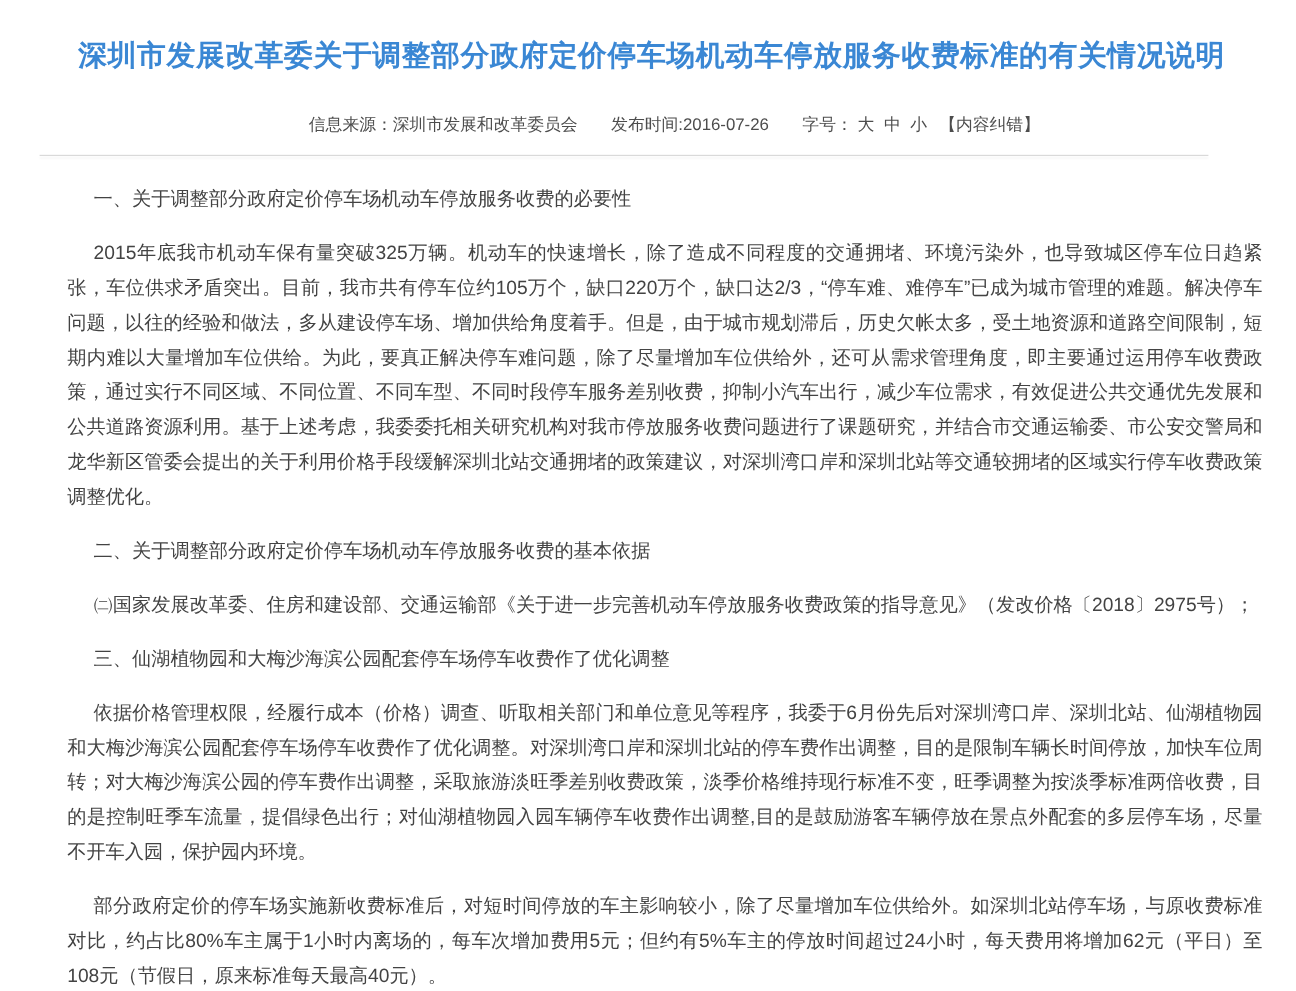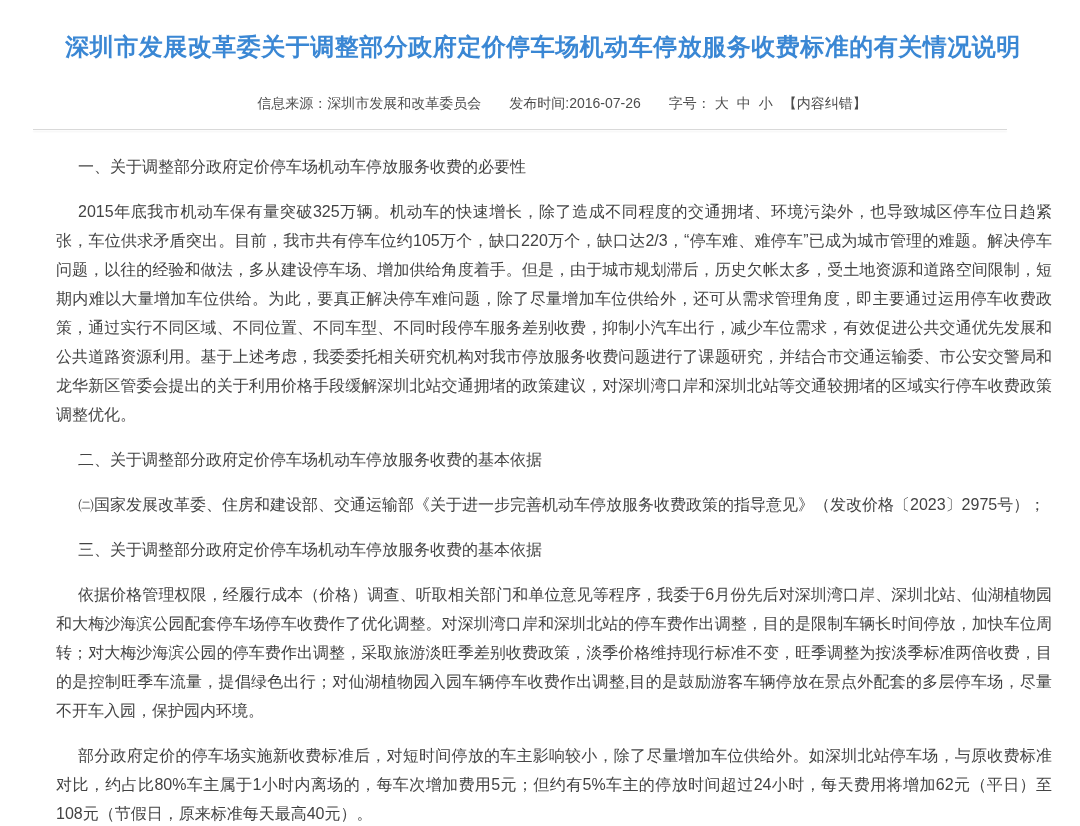--- a/index.html
+++ b/index.html
@@ -85,22 +85,22 @@
     <span class="group"><span>发布时间:</span><span>2016-07-26</span></span>
     <span class="group"><span>字号：</span><span class="fs-link">大</span><span class="fs-link">中</span><span class="fs-link">小</span><span class="correction">【内容纠错】</span></span>
   </div>
 
   <div class="divider"></div>
 
   <div class="article">
     <p>一、关于调整部分政府定价停车场机动车停放服务收费的必要性</p>
     <p>2015年底我市机动车保有量突破325万辆。机动车的快速增长，除了造成不同程度的交通拥堵、环境污染外，也导致城区停车位日趋紧张，车位供求矛盾突出。目前，我市共有停车位约105万个，缺口220万个，缺口达2/3，“停车难、难停车”已成为城市管理的难题。解决停车问题，以往的经验和做法，多从建设停车场、增加供给角度着手。但是，由于城市规划滞后，历史欠帐太多，受土地资源和道路空间限制，短期内难以大量增加车位供给。为此，要真正解决停车难问题，除了尽量增加车位供给外，还可从需求管理角度，即主要通过运用停车收费政策，通过实行不同区域、不同位置、不同车型、不同时段停车服务差别收费，抑制小汽车出行，减少车位需求，有效促进公共交通优先发展和公共道路资源利用。基于上述考虑，我委委托相关研究机构对我市停放服务收费问题进行了课题研究，并结合市交通运输委、市公安交警局和龙华新区管委会提出的关于利用价格手段缓解深圳北站交通拥堵的政策建议，对深圳湾口岸和深圳北站等交通较拥堵的区域实行停车收费政策调整优化。</p>
     <p>二、关于调整部分政府定价停车场机动车停放服务收费的基本依据</p>
-    <p>㈡国家发展改革委、住房和建设部、交通运输部《关于进一步完善机动车停放服务收费政策的指导意见》（发改价格〔2023〕2975号）；</p>
-    <p>三、关于调整部分政府定价停车场机动车停放服务收费的基本依据</p>
+    <p>㈡国家发展改革委、住房和建设部、交通运输部《关于进一步完善机动车停放服务收费政策的指导意见》（发改价格〔2018〕2975号）；</p>
+    <p>三、仙湖植物园和大梅沙海滨公园配套停车场停车收费作了优化调整</p>
     <p>依据价格管理权限，经履行成本（价格）调查、听取相关部门和单位意见等程序，我委于6月份先后对深圳湾口岸、深圳北站、仙湖植物园和大梅沙海滨公园配套停车场停车收费作了优化调整。对深圳湾口岸和深圳北站的停车费作出调整，目的是限制车辆长时间停放，加快车位周转；对大梅沙海滨公园的停车费作出调整，采取旅游淡旺季差别收费政策，淡季价格维持现行标准不变，旺季调整为按淡季标准两倍收费，目的是控制旺季车流量，提倡绿色出行；对仙湖植物园入园车辆停车收费作出调整,目的是鼓励游客车辆停放在景点外配套的多层停车场，尽量不开车入园，保护园内环境。</p>
     <p>部分政府定价的停车场实施新收费标准后，对短时间停放的车主影响较小，除了尽量增加车位供给外。如深圳北站停车场，与原收费标准对比，约占比80%车主属于1小时内离场的，每车次增加费用5元；但约有5%车主的停放时间超过24小时，每天费用将增加62元（平日）至108元（节假日，原来标准每天最高40元）。</p>
   </div>
 
   <div class="signature-block">
     <div>深圳市发展和改革委员会</div>
 
   </div>
 
 </div>

